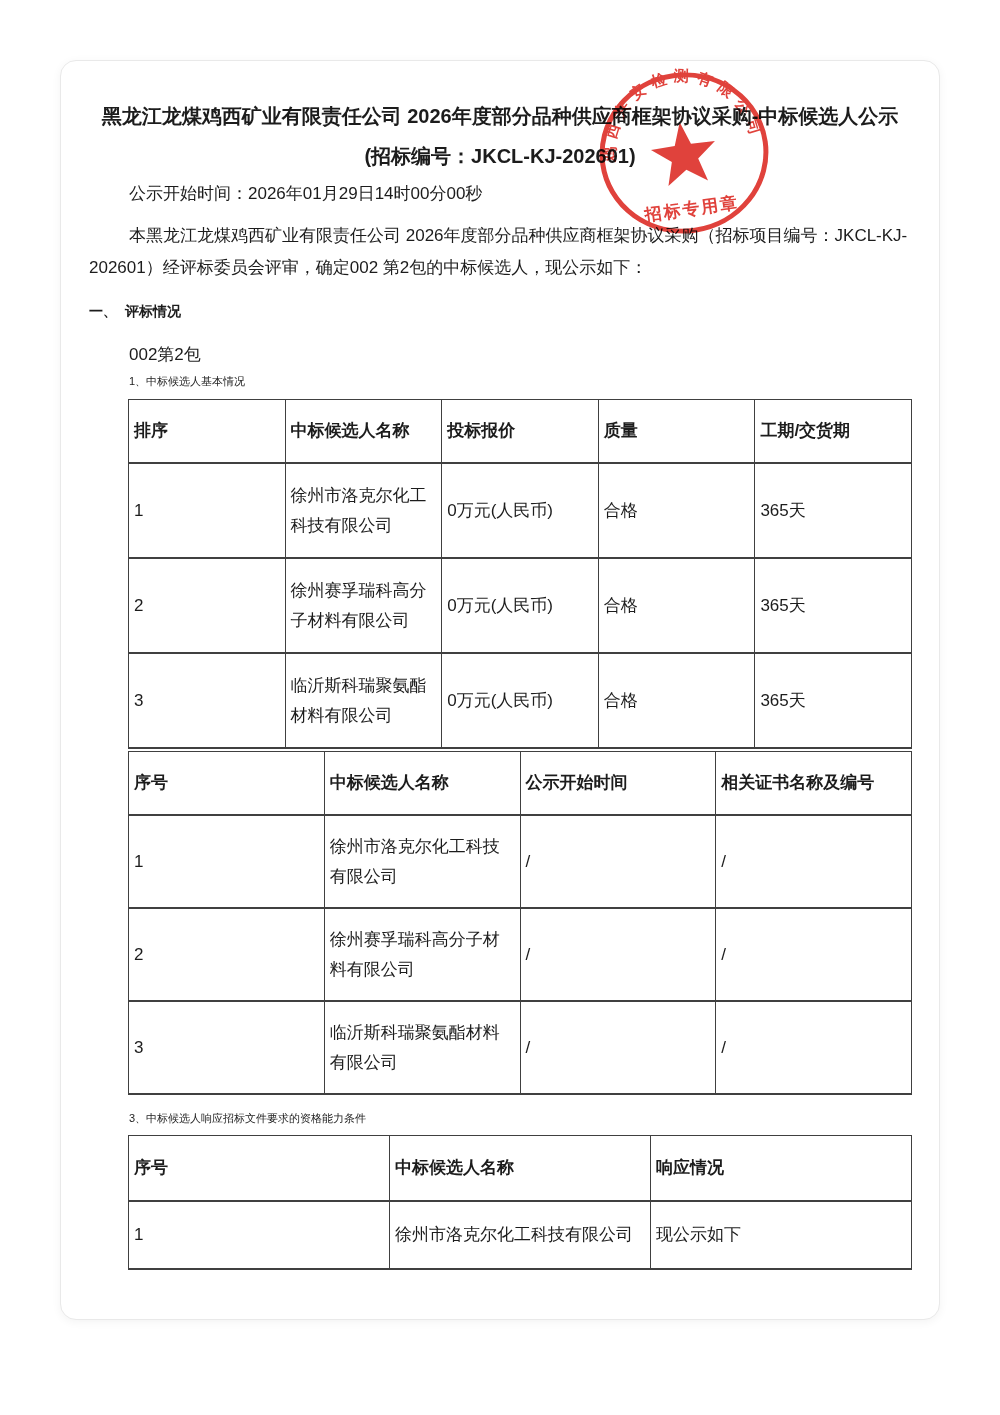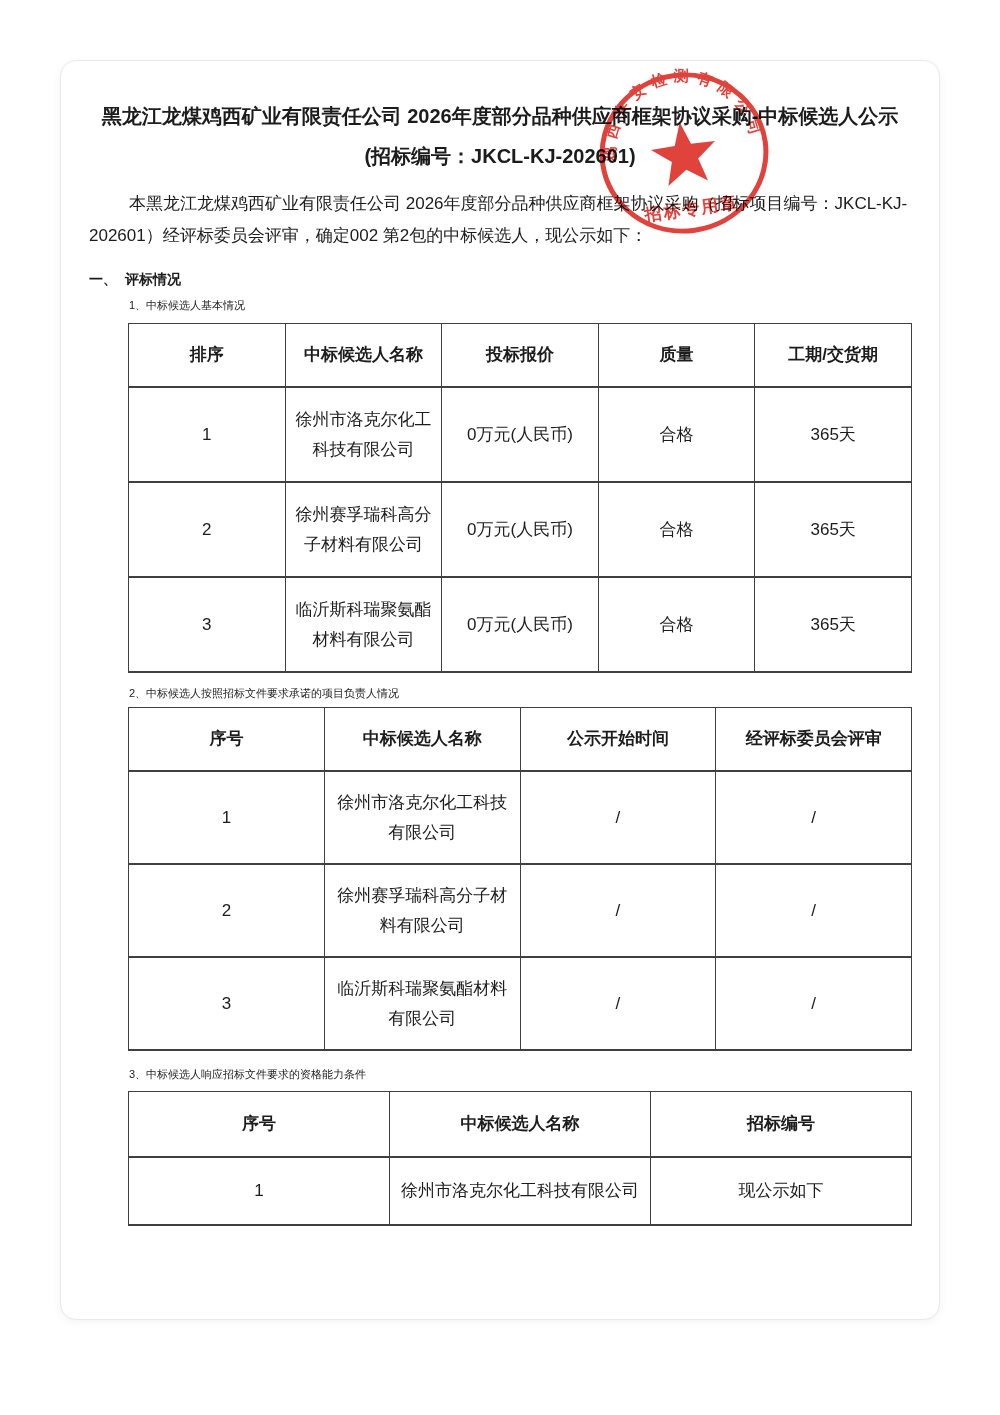--- a/index.html
+++ b/index.html
@@ -26,21 +26,21 @@
   .tcap.c1{margin-top:2px;}
   .tcap.c3{margin-top:11px;}
   table.doc{
     margin:6px 0 0 39px;width:784px;border-collapse:collapse;
     table-layout:fixed;font-size:17px;
   }
   table.doc.t2{margin-top:2px;}
   table.doc.t3{margin-top:5px;}
   .doc th,.doc td{
     border:1px solid #404040;border-bottom-width:2px;
-    text-align:center;vertical-align:middle;padding:2px 5px;line-height:30px;
+    text-align:left;vertical-align:middle;padding:2px 5px;line-height:30px;
     overflow:hidden;
     margin-top:33px;
   }
   .doc th{font-weight:bold;}
   .t1 th{height:58px;} .t1 td{height:89px;}
   .t2 th{height:58px;} .t2 td{height:87px;}
   .t3 th{height:60px;} .t3 td{height:62px;}
   .stamp{
     position:absolute;left:534px;top:1px;width:178px;height:182px;
     transform:rotate(-8deg);mix-blend-mode:multiply;opacity:.9;
@@ -48,25 +48,27 @@
   }
 </style>
 </head>
 <body>
 
 <div class="card">
 
   <h1 class="title1">黑龙江龙煤鸡西矿业有限责任公司 2026年度部分品种供应商框架协议采购-中标候选人公示</h1>
   <div class="title2">(招标编号：JKCL-KJ-202601)</div>
 
+  <p class="meta first">公示开始时间：2026年01月29日14时00分00秒</p>
 
   <p class="intro">本黑龙江龙煤鸡西矿业有限责任公司 2026年度部分品种供应商框架协议采购（招标项目编号：JKCL-KJ-202601）经评标委员会评审，确定002 第2包的中标候选人，现公示如下：</p>
 
   <h2 class="sec"><span>一、</span><span class="sec-t">评标情况</span></h2>
 
+  <p class="pkg">002第2包</p>
 
   <p class="tcap c1">1、中标候选人基本情况</p>
   <table class="doc t1">
     <thead>
       <tr>
         <th>排序</th>
         <th>中标候选人名称</th>
         <th>投标报价</th>
         <th>质量</th>
         <th>工期/交货期</th>
@@ -90,28 +92,27 @@
       <tr>
         <td>3</td>
         <td>临沂斯科瑞聚氨酯材料有限公司</td>
         <td>0万元(人民币)</td>
         <td>合格</td>
         <td>365天</td>
       </tr>
     </tbody>
   </table>
 
-  <p class="tcap">2、中标候选人按照招标文件要求承诺的项目负责人情况</p>
   <table class="doc t2">
     <thead>
       <tr>
         <th>序号</th>
         <th>中标候选人名称</th>
         <th>公示开始时间</th>
-        <th>经评标委员会评审</th>
+        <th>相关证书名称及编号</th>
       </tr>
     </thead>
     <tbody>
       <tr>
         <td>1</td>
         <td>徐州市洛克尔化工科技有限公司</td>
         <td>/</td>
         <td>/</td>
       </tr>
       <tr>
@@ -128,21 +129,21 @@
       </tr>
     </tbody>
   </table>
 
   <p class="tcap c3">3、中标候选人响应招标文件要求的资格能力条件</p>
   <table class="doc t3">
     <thead>
       <tr>
         <th>序号</th>
         <th>中标候选人名称</th>
-        <th>招标编号</th>
+        <th>响应情况</th>
       </tr>
     </thead>
     <tbody>
       <tr>
         <td>1</td>
         <td>徐州市洛克尔化工科技有限公司</td>
         <td>现公示如下</td>
       </tr>
     </tbody>
   </table>

